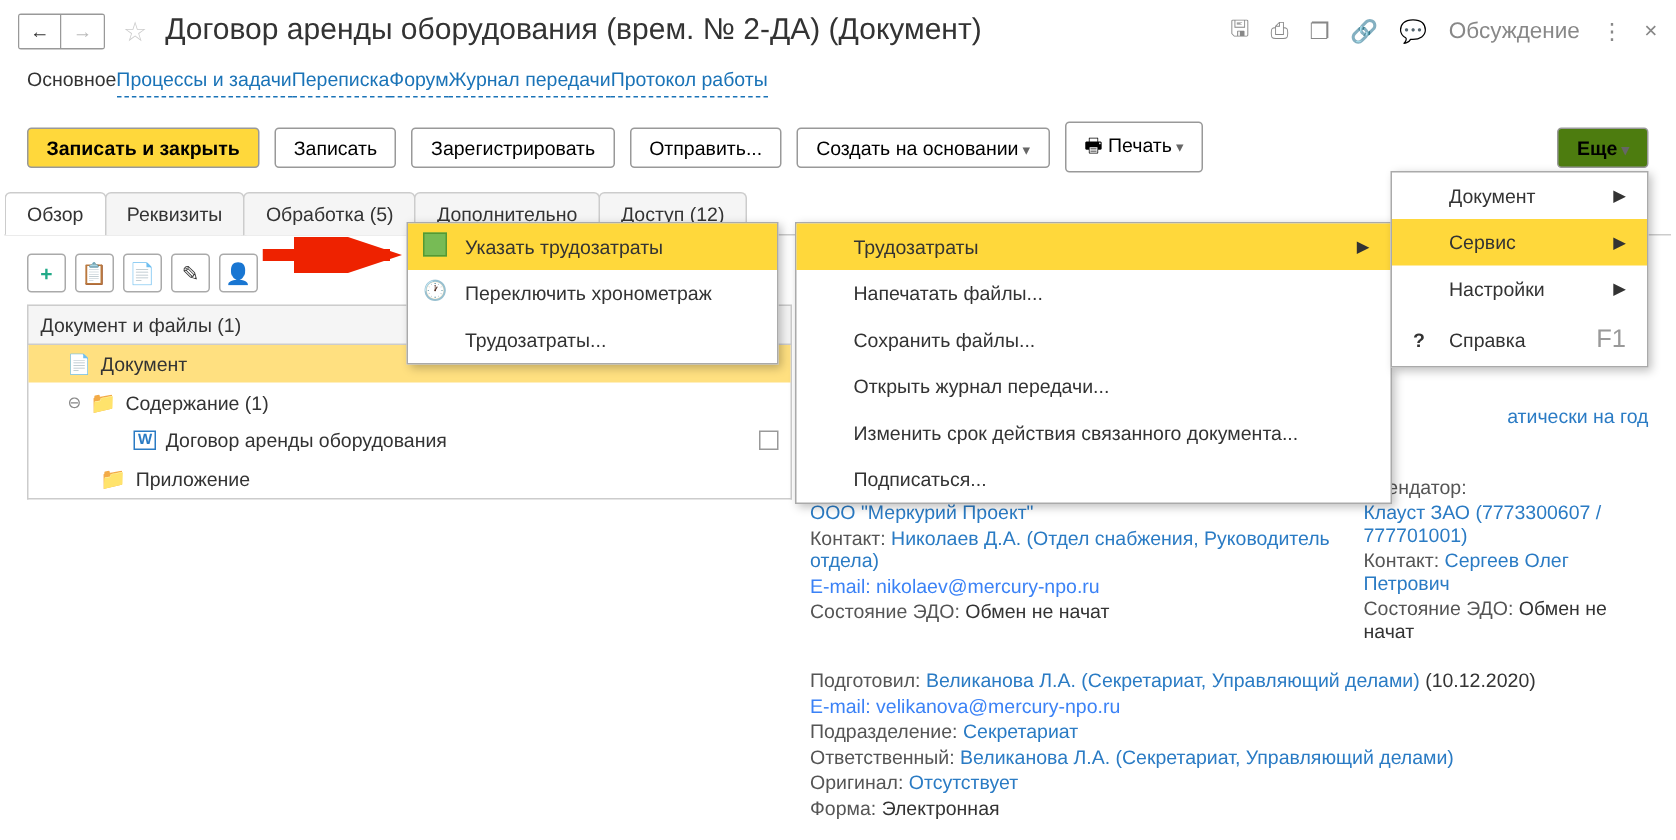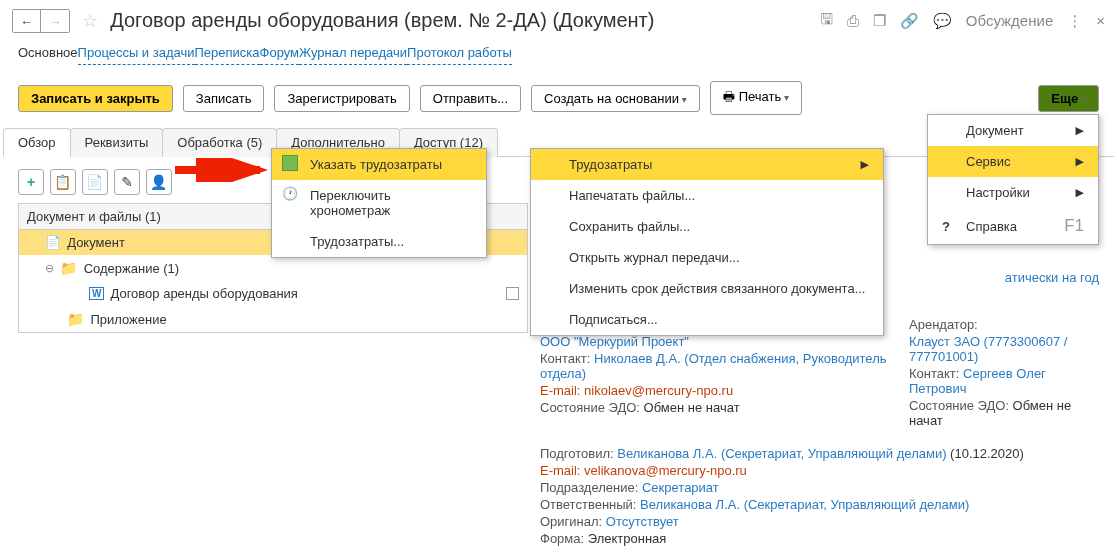--- a/index.html
+++ b/index.html
@@ -47,29 +47,29 @@
   .tree-indent-2b { padding-left: 70px; }
   .folder-icon { color: #f5c462; font-size: 14px; }
   .doc-icon { color: #2a7bc4; font-size: 13px; }
   .expander { color: #888; font-size: 11px; }
   .chk { margin-left: auto; width: 13px; height: 13px; border: 1px solid #999; }
   
   .right-col { flex: 1; font-size: 13px; color: #333; padding-top: 100px; position: relative; }
   .info-line { margin: 2px 0; }
   .info-label { color: #555; }
   .link { color: #2a7bc4; cursor: pointer; }
-  .gray { color: #c2410c; margin-top: 24px; }
+  .gray { color: #3b82f6; margin-top: 24px; }
   .two-col { display: flex; }
   .col-a { flex: 1; }
   .col-b { width: 190px; }
   
   .arrow-red { position: absolute; left: 175px; top: 158px; z-index: 50; pointer-events: none; }
   
-  .menu1 { position: absolute; left: 271px; top: 148px; width: 216px; background: #fff; border: 1px solid #aaa; box-shadow: 2px 2px 6px rgba(0,0,0,0.25); z-index: 40; }
-  .menu2 { position: absolute; left: 530px; top: 148px; width: 354px; background: #fff; border: 1px solid #aaa; box-shadow: 2px 2px 6px rgba(0,0,0,0.25); z-index: 40; }
+  .menu1 { position: absolute; left: 271px; top: 148px; width: 248px; background: #fff; border: 1px solid #aaa; box-shadow: 2px 2px 6px rgba(0,0,0,0.25); z-index: 40; }
+  .menu2 { position: absolute; left: 530px; top: 148px; width: 398px; background: #fff; border: 1px solid #aaa; box-shadow: 2px 2px 6px rgba(0,0,0,0.25); z-index: 40; }
   .menu3 { position: absolute; left: 927px; top: 114px; width: 172px; background: #fff; border: 1px solid #aaa; box-shadow: 2px 2px 6px rgba(0,0,0,0.25); z-index: 40; }
   .mitem { padding: 8px 14px 8px 38px; position: relative; cursor: pointer; display: flex; align-items: center; }
   .mitem.hl { background: #ffd83b; }
   .mitem .micon { position: absolute; left: 10px; top: 6px; width: 16px; height: 16px; }
   .mitem .arrow-r { margin-left: auto; font-size: 11px; color: #333; }
   .mitem .hotkey { margin-left: auto; color: #999; font-size: 17px; }
 </style>
 </head>
 <body>
 

